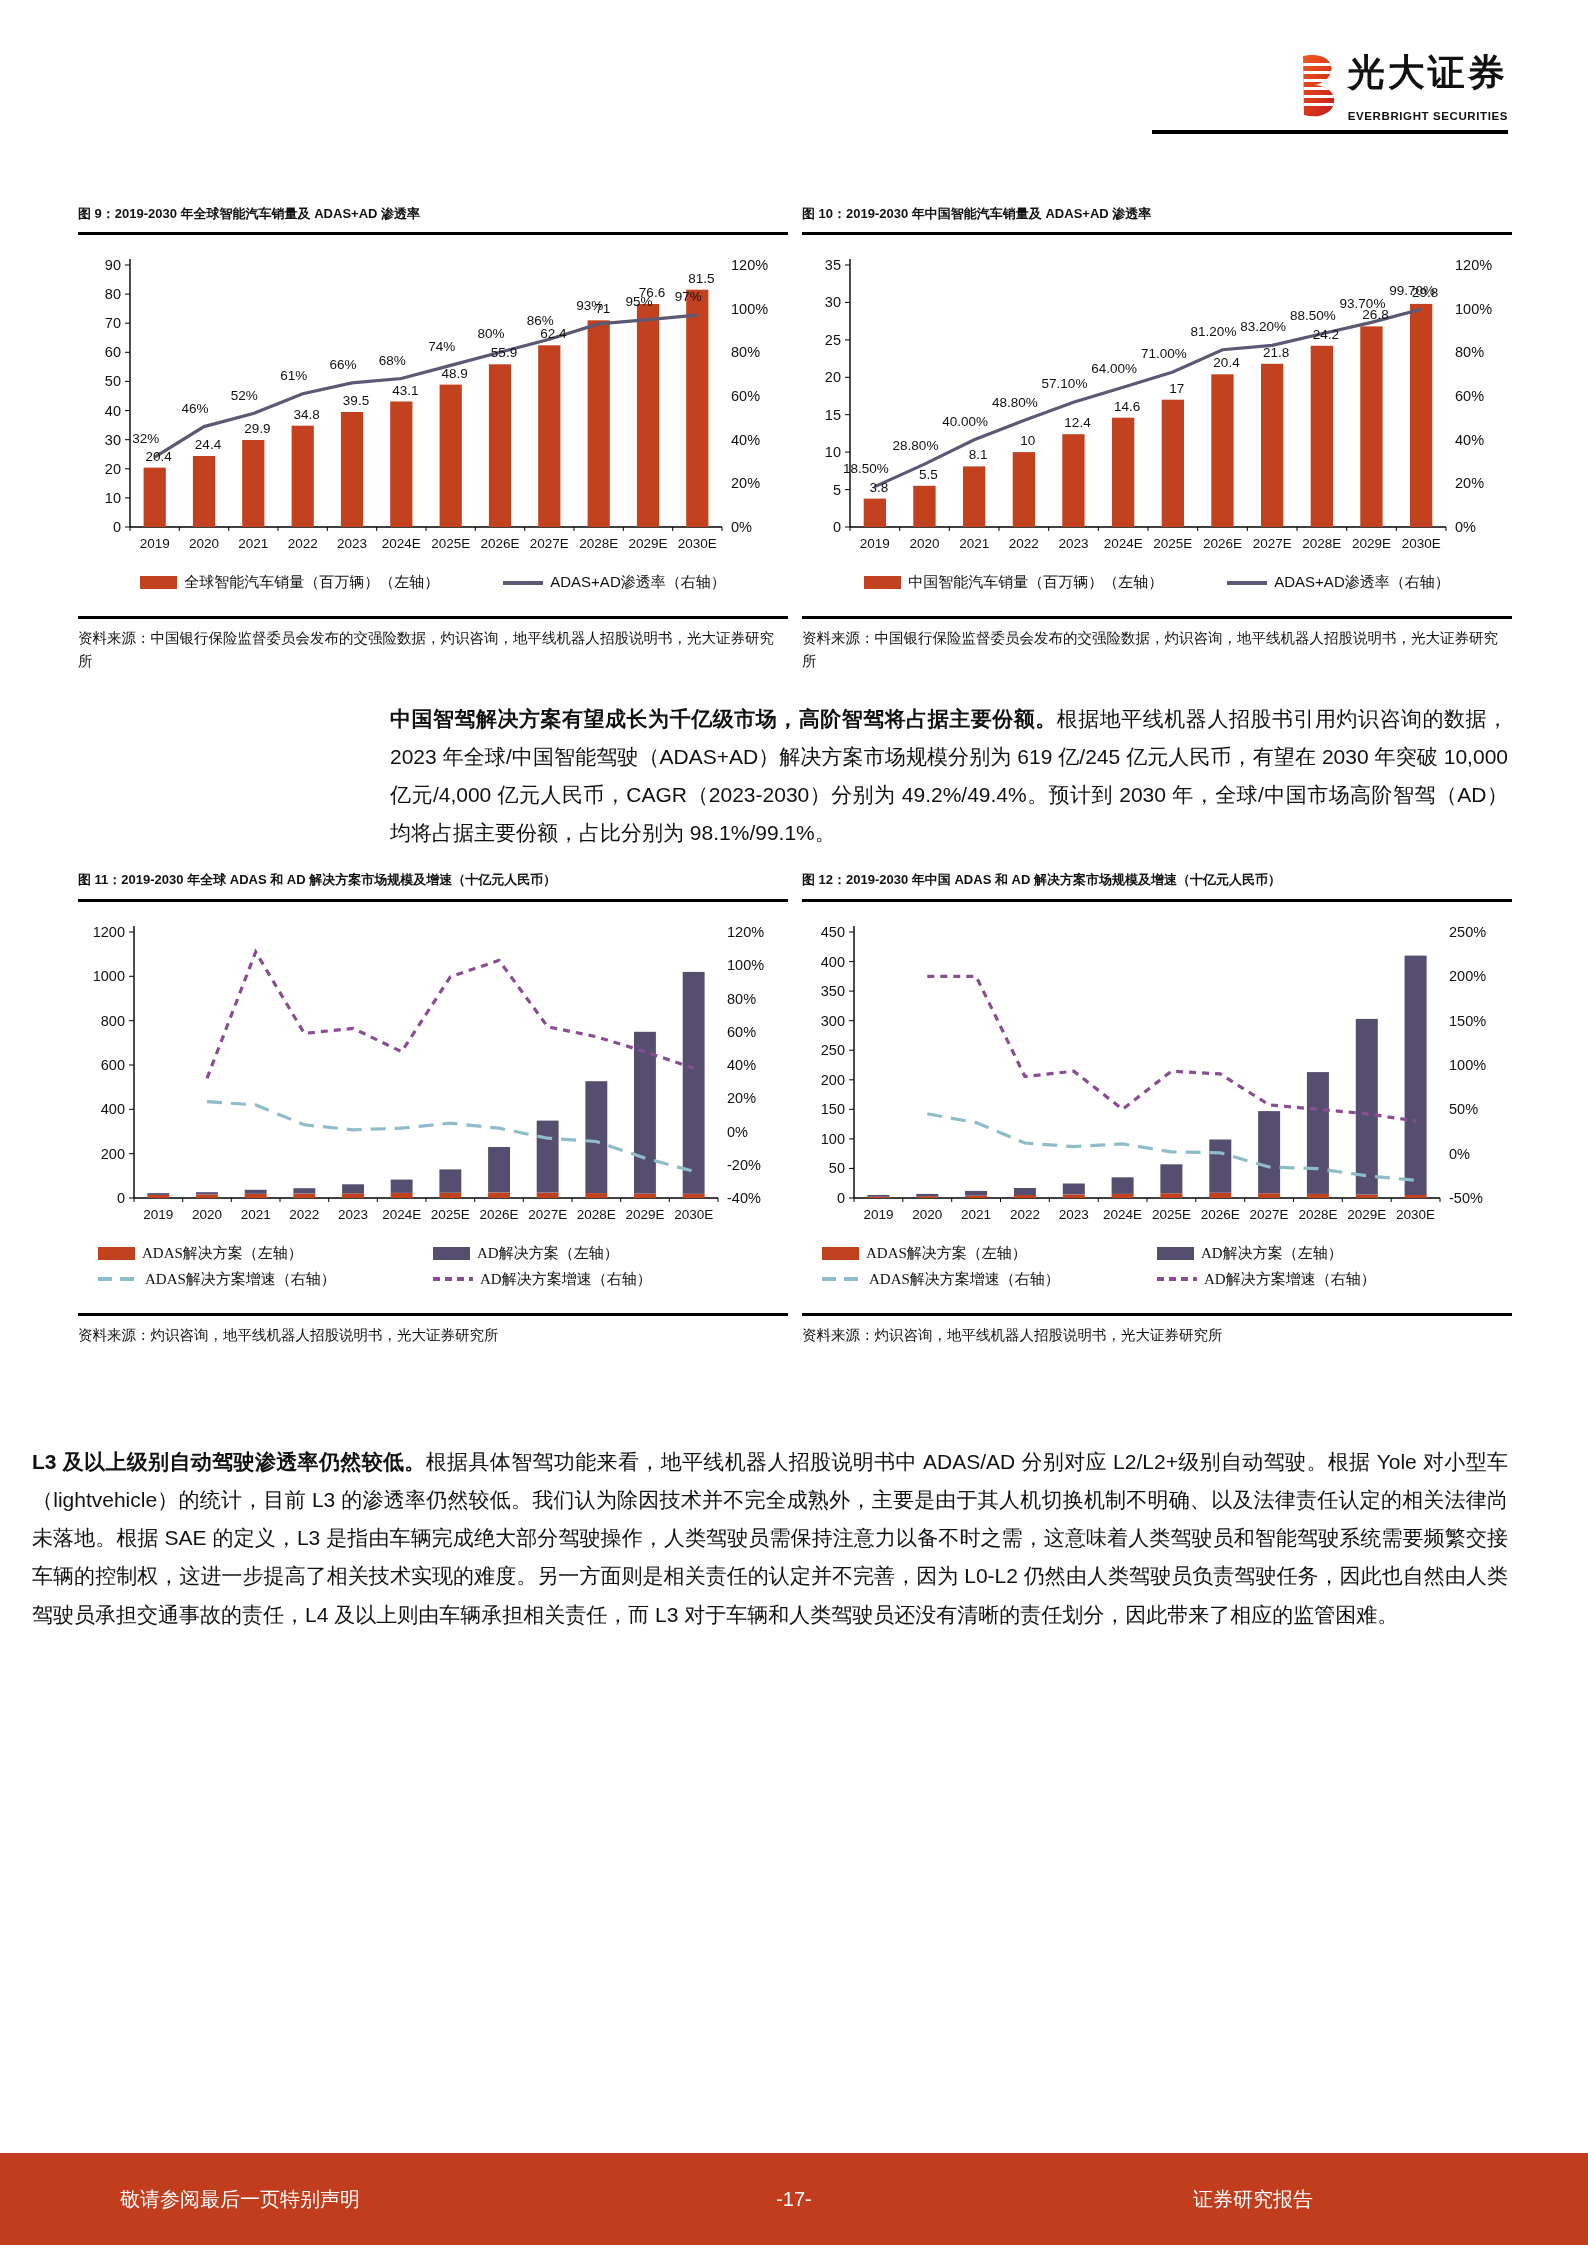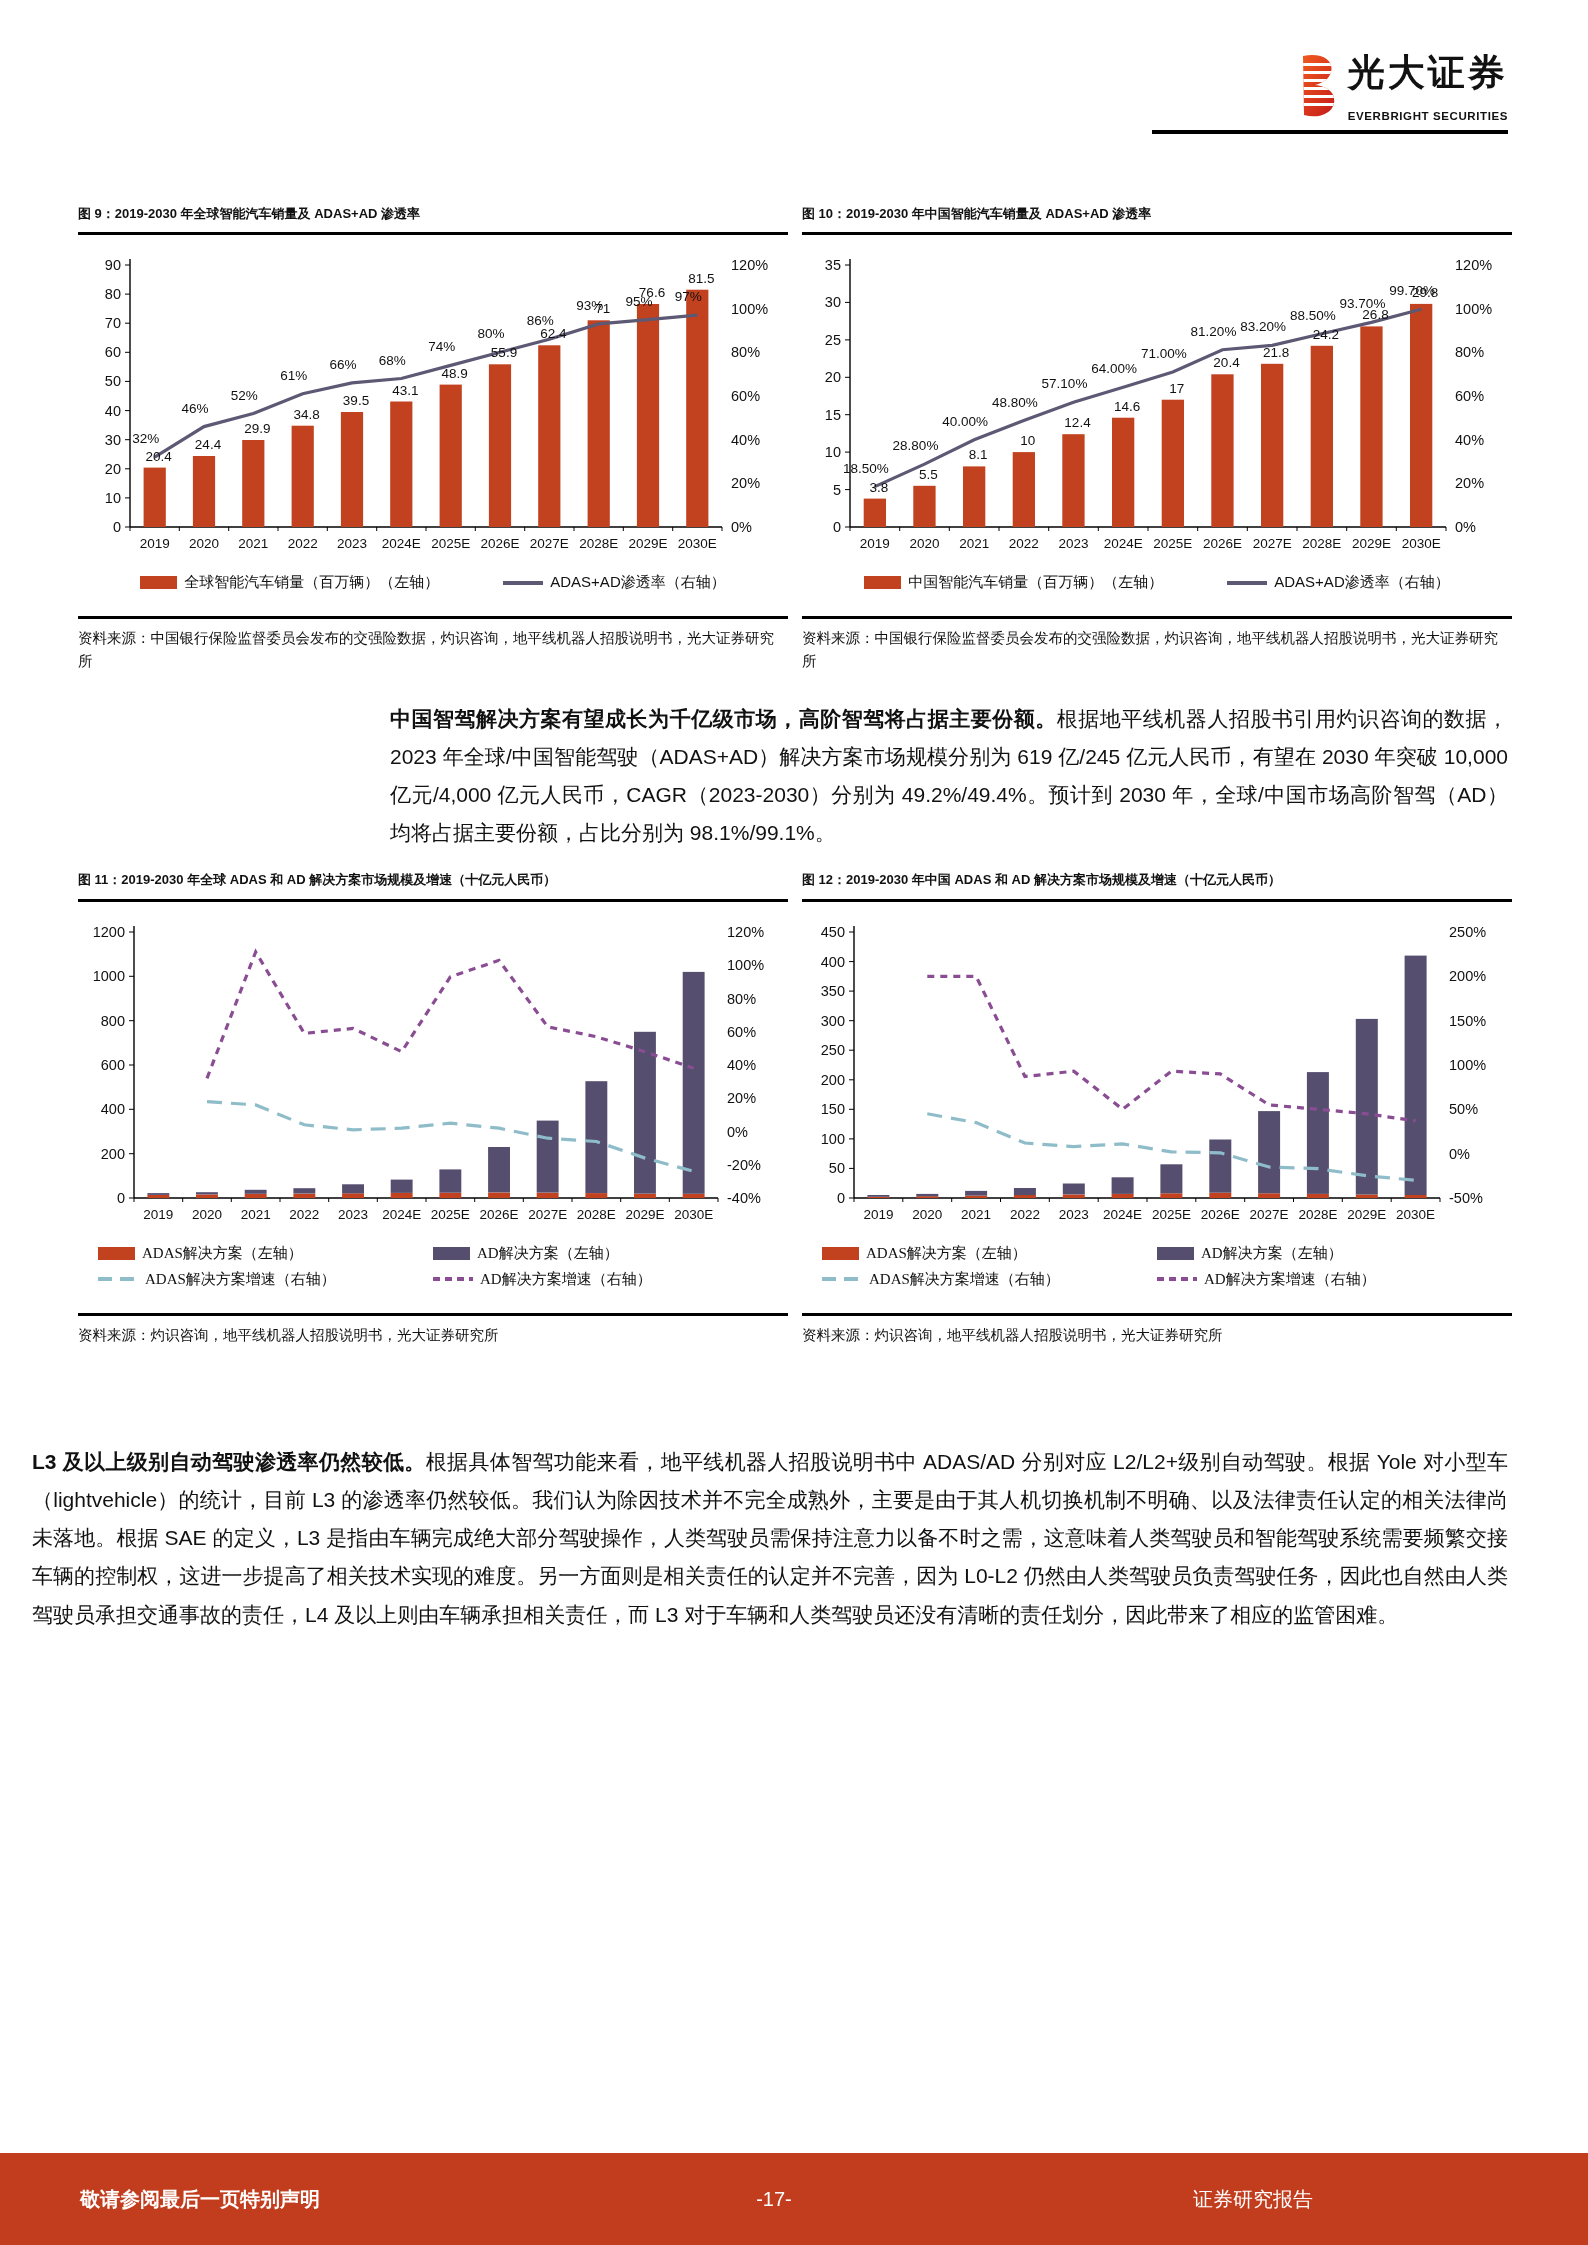--- a/index.html
+++ b/index.html
@@ -36,21 +36,21 @@
   .fig-source{border-top:3px solid #000;margin-top:24px;padding-top:8px;font-size:14.5px;line-height:1.6;}
 
   
   .para{margin:26px 80px 0 390px;font-size:21px;line-height:1.82;text-align:justify;}
   .para .lead{font-weight:bold;}
   .para.second{margin-top:96px;margin-left:32px;}
 
   
   .footer{position:absolute;left:0;right:0;bottom:0;height:92px;background:#c23d1d;color:#fff;
           display:flex;align-items:center;font-size:20px;}
-  .footer .f-left{padding-left:80px;width:430px;font-weight:bold;}
+  .footer .f-left{padding-left:120px;width:430px;}
   .footer .f-center{flex:1;text-align:center;}
   .footer .f-right{padding-right:120px;width:430px;text-align:center;}
 
   svg text{font-family:"Liberation Sans","DejaVu Sans",sans-serif;}
 </style>
 </head>
 <body>
 
 <div class="page">
 

